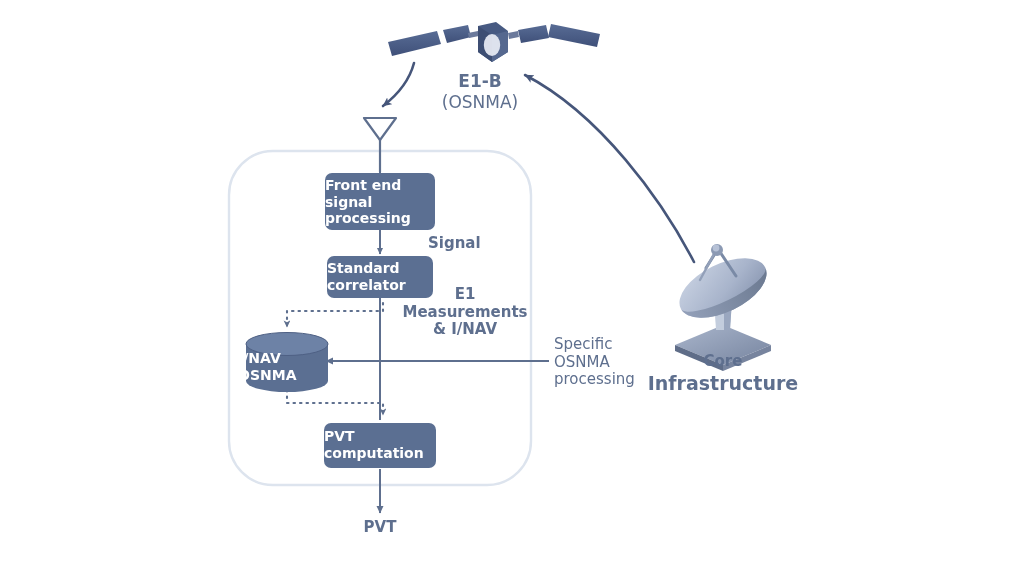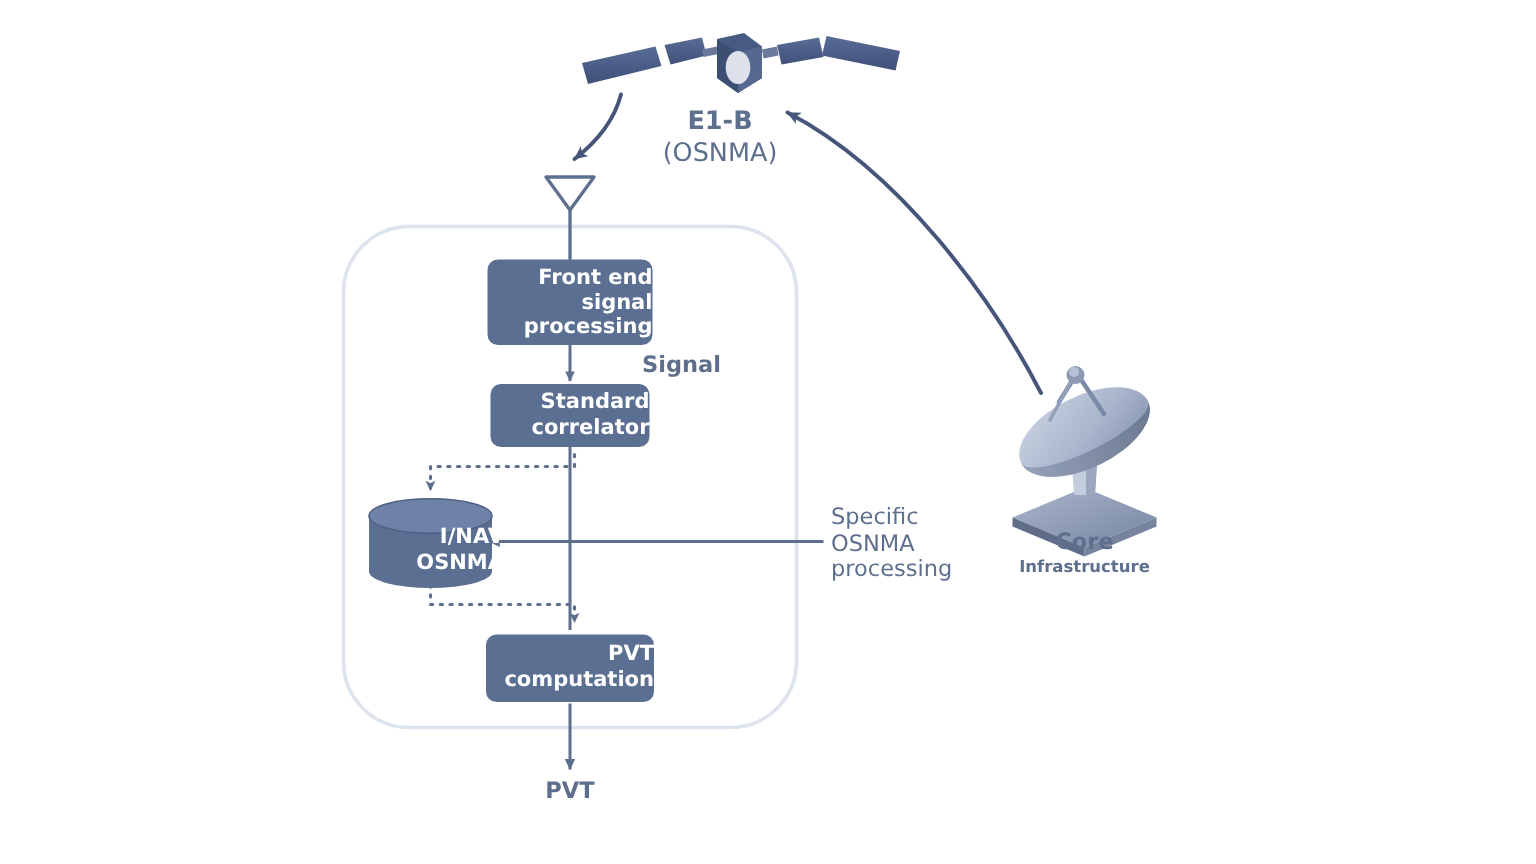--- a/index.html
+++ b/index.html
@@ -35,21 +35,21 @@
     white-space: pre;
     line-height: 1.18;
   }
   .lbl-bold {
     font-weight: bold;
   }
   .box-label {
     position: absolute;
     color: #ffffff;
     font-weight: bold;
-    text-align: right;
+    text-align: left;
     white-space: pre;
     line-height: 1.18;
     pointer-events: none;
   }
   .cap-center { text-align: center; }
   .cap-left { text-align: left; }
 </style>
 </head>
 <body>
 
@@ -174,24 +174,27 @@
   <div class="box-label" style="left:327px; top:260px; width:106px; font-size:14px;">Standard
 correlator</div>
   <div class="box-label" style="left:324px; top:428px; width:112px; font-size:14px;">PVT
 computation</div>
 
   <div class="box-label" style="left:238px; top:350px; width:98px; font-size:14px;">I/NAV
 OSNMA</div>
 
   <div class="txt lbl-bold cap-left" style="left:428px; top:235px; width:120px; font-size:15px;">Signal</div>
 
+  <div class="txt lbl-bold cap-center" style="left:390px; top:286px; width:150px; font-size:15px;">E1
+Measurements
+&amp; I/NAV</div>
 
   <div class="txt cap-left" style="left:554px; top:336px; width:120px; font-size:15px;">Specific
 OSNMA
 processing</div>
 
   <div class="txt lbl-bold cap-center" style="left:643px; top:353px; width:160px; font-size:15px;">Core</div>
-  <div class="txt lbl-bold cap-center" style="left:643px; top:372px; width:160px; font-size:11px;">Infrastructure</div>
+  <div class="txt lbl-bold cap-center" style="left:643px; top:372px; width:160px; font-size:19px;">Infrastructure</div>
 
 
   <div class="txt lbl-bold cap-center" style="left:330px; top:519px; width:100px; font-size:15px;">PVT</div>
 
 </div>
 
 </body></html>

